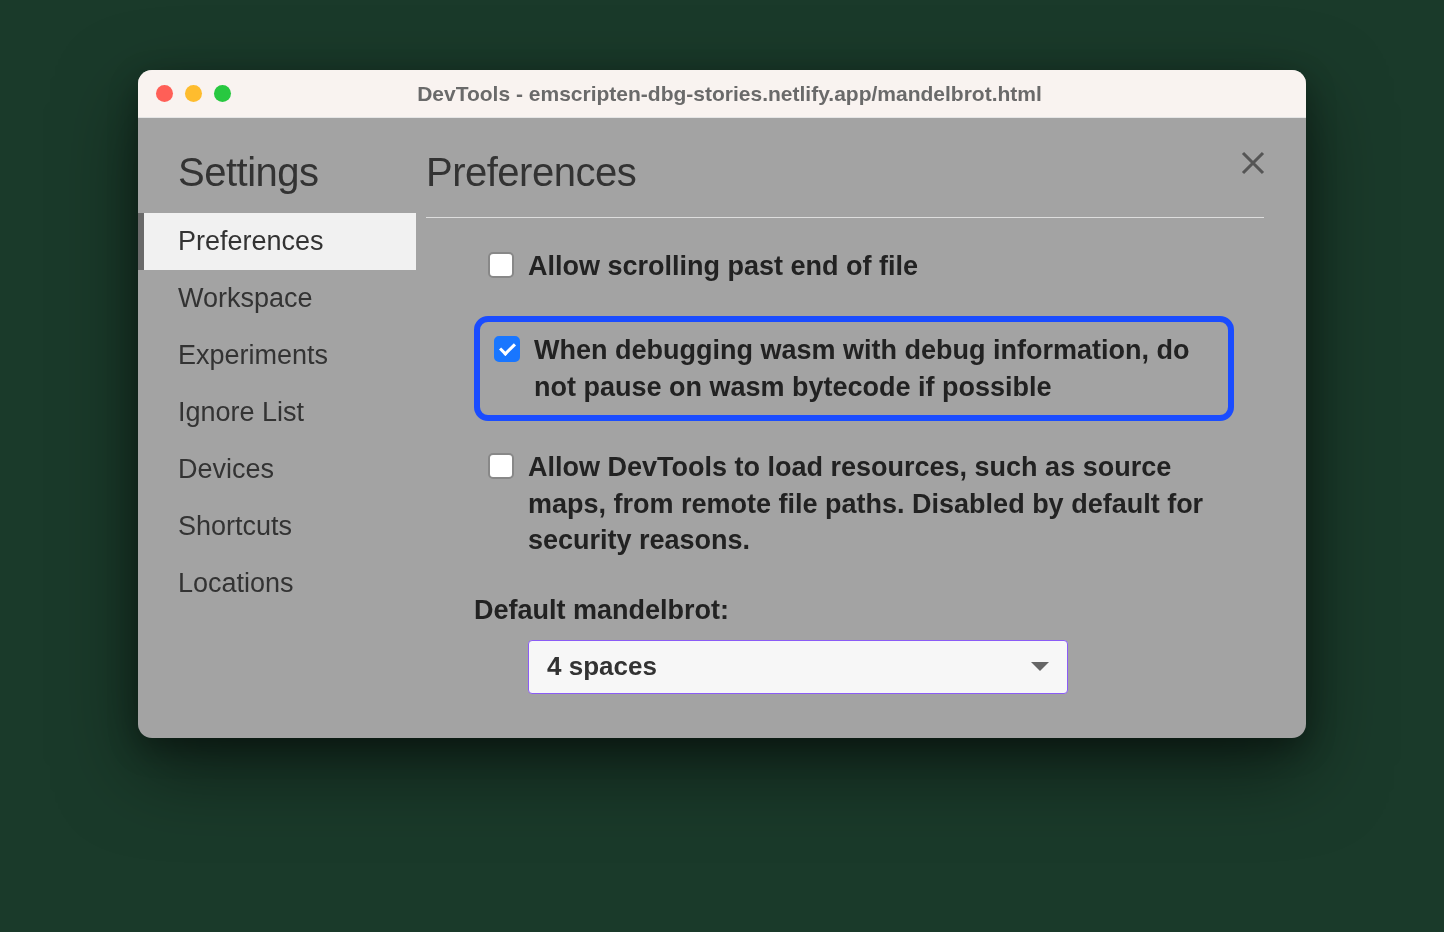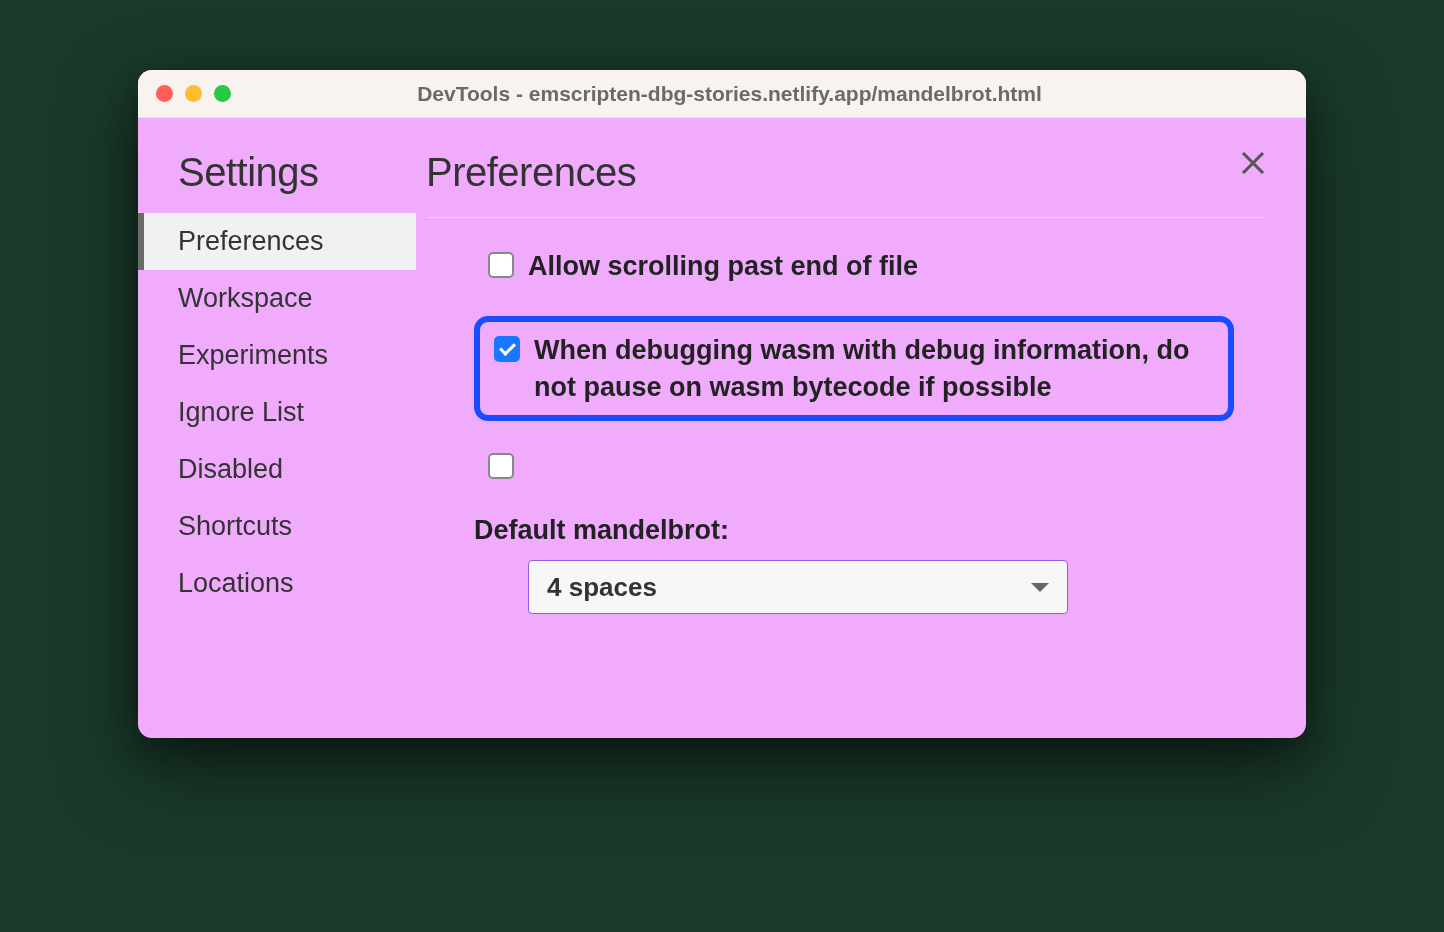--- a/index.html
+++ b/index.html
@@ -12,21 +12,21 @@
       font-family: -apple-system, BlinkMacSystemFont, "Segoe UI", Helvetica, Arial, sans-serif;
       width: 1444px;
       height: 932px;
       display: flex;
       align-items: flex-start;
       justify-content: center;
       padding-top: 70px;
     }
     .window {
       width: 1168px;
-      background: #f0abfc;
+      background: #a3a3a3;
       border-radius: 14px;
       box-shadow: 0 30px 80px rgba(0,0,0,0.5), 0 10px 30px rgba(0,0,0,0.3);
       overflow: hidden;
     }
     .titlebar {
       background: #f9f3f0;
       height: 48px;
       display: flex;
       align-items: center;
       padding: 0 18px;
@@ -222,21 +222,21 @@
       <div class="sidebar-item">
         <span>Workspace</span>
       </div>
       <div class="sidebar-item">
         <span>Experiments</span>
       </div>
       <div class="sidebar-item">
         <span>Ignore List</span>
       </div>
       <div class="sidebar-item">
-        <span>Disabled</span>
+        <span>Devices</span>
       </div>
       <div class="sidebar-item">
         <span>Shortcuts</span>
       </div>
       <div class="sidebar-item">
         <span>Locations</span>
       </div>
     </div>
 
     <div class="main">
@@ -249,20 +249,21 @@
           <div class="option-label">Allow scrolling past end of file</div>
         </div>
 
         <div class="option-row highlighted">
           <div class="checkbox checked"></div>
           <div class="option-label">When debugging wasm with debug information, do not pause on wasm bytecode if possible</div>
         </div>
 
         <div class="option-row">
           <div class="checkbox"></div>
+          <div class="option-label">Allow DevTools to load resources, such as source maps, from remote file paths. Disabled by default for security reasons.</div>
         </div>
 
         <div class="field-group">
           <div class="field-label">Default mandelbrot:</div>
           <div class="select-box">
             <span>4 spaces</span>
             <span class="dropdown-arrow"></span>
           </div>
         </div>
 

